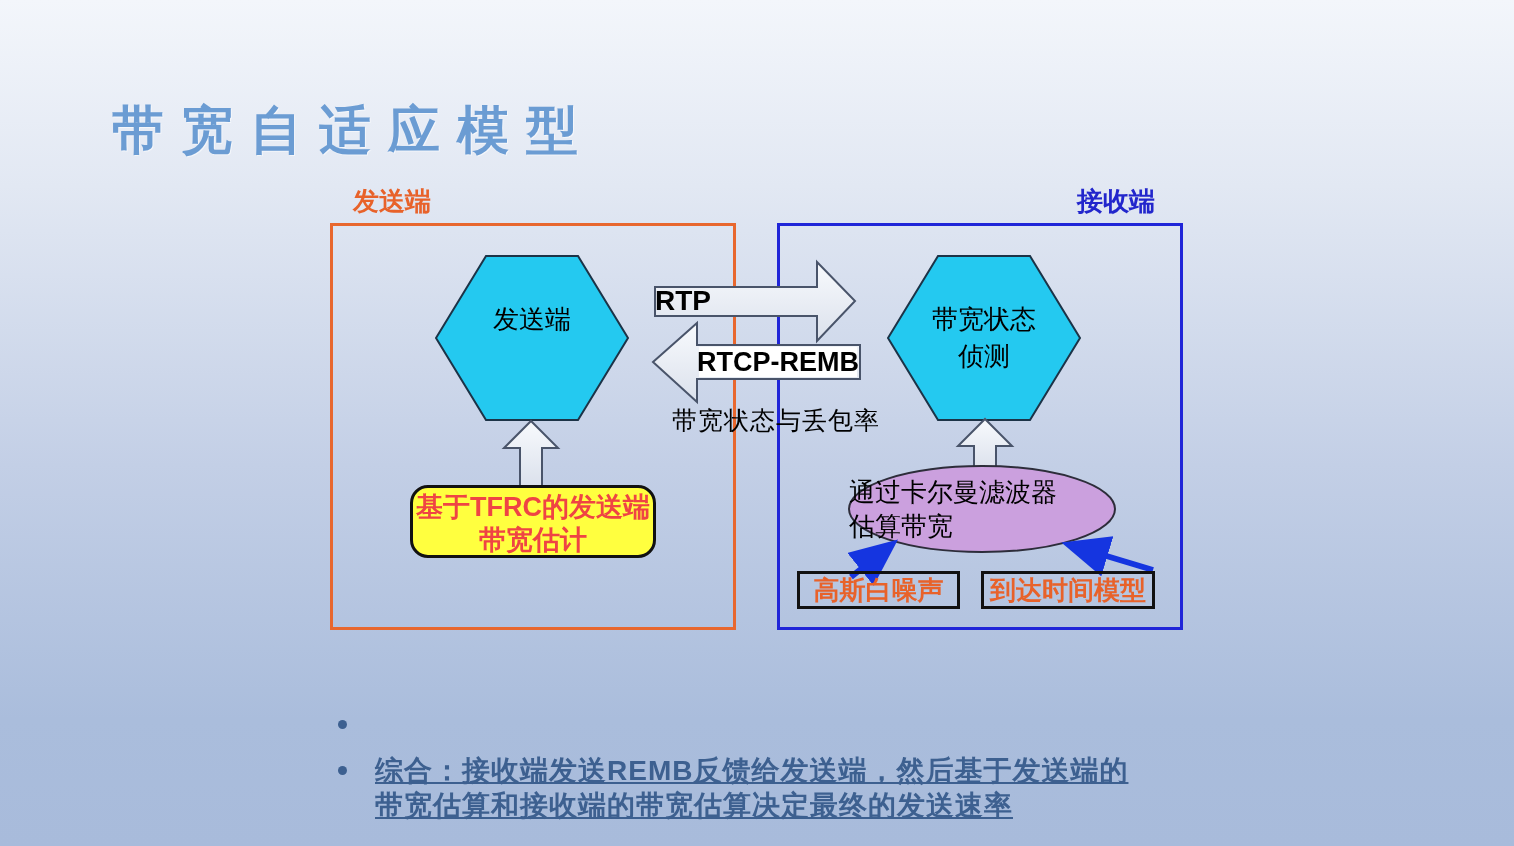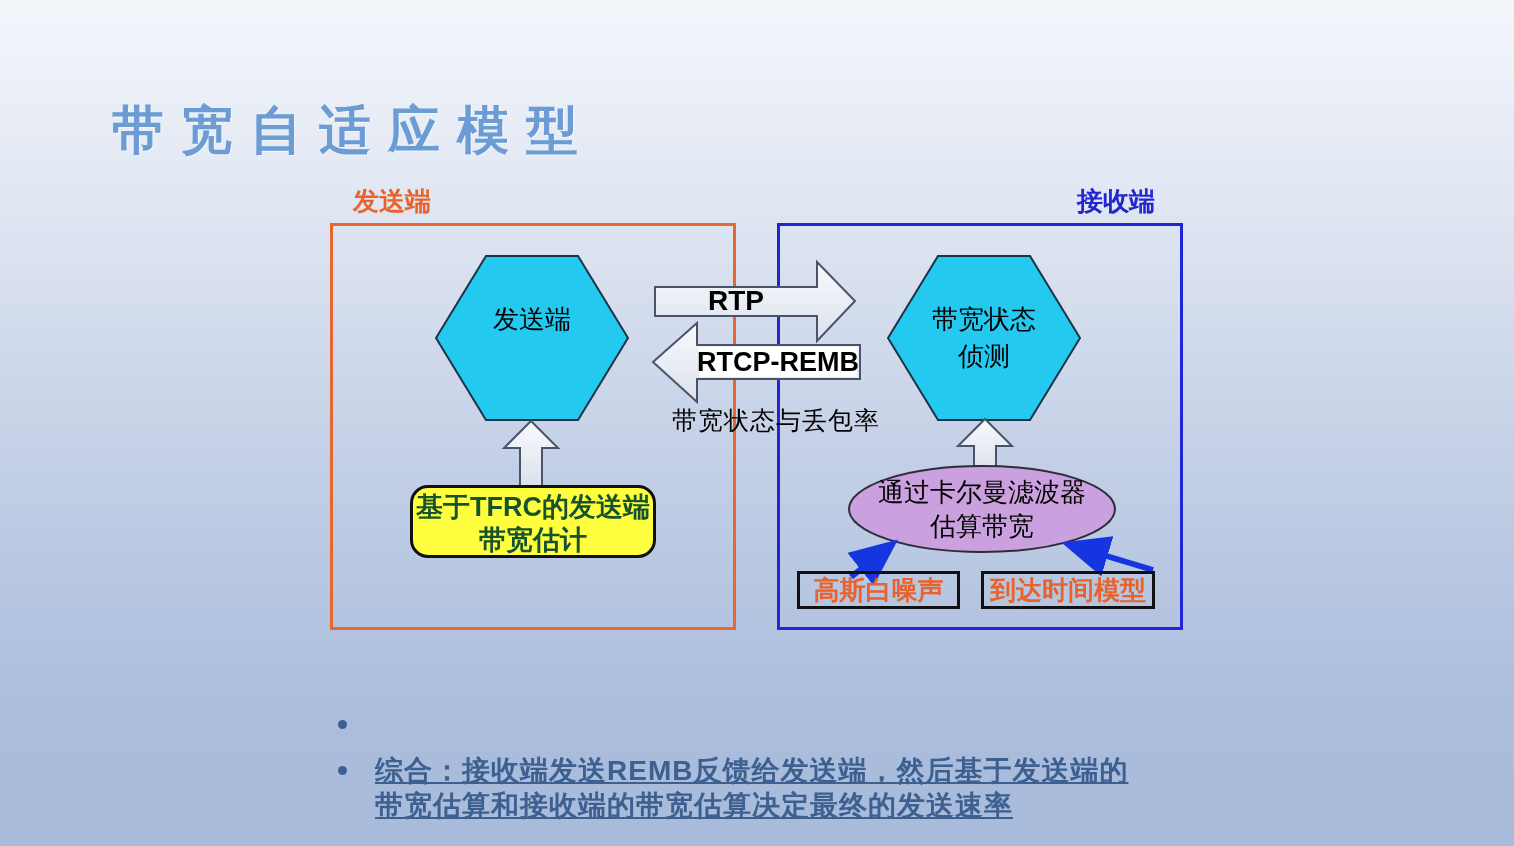--- a/index.html
+++ b/index.html
@@ -44,21 +44,21 @@
     text-align: center;
     font-size: 26px;
     line-height: 37px;
     color: #000;
     top: 301px;
   }
   .hex-label.left { left: 436px; }
   .hex-label.right { left: 888px; }
   .arrow-label {
     position: absolute;
-    text-align: center;
+    text-align: left;
     font-weight: bold;
     color: #000;
   }
   .rtp-label { left: 655px; top: 286px; width: 162px; font-size: 28px; line-height: 30px; }
   .rtcp-label { left: 697px; top: 347px; width: 162px; font-size: 27px; line-height: 30px; }
   .feedback-note {
     position: absolute;
     left: 648px;
     top: 404px;
     width: 232px;
@@ -72,30 +72,30 @@
     left: 410px;
     top: 485px;
     width: 246px;
     height: 73px;
     background: #ffff3f;
     border: 3px solid #111;
     border-radius: 18px;
     text-align: center;
     font-size: 27px;
     font-weight: bold;
-    color: #14532d;
+    color: #ef4444;
     line-height: 33px;
     padding-top: 3px;
   }
   .kalman-label {
     position: absolute;
     left: 849px;
     top: 475px;
     width: 266px;
-    text-align: center;
+    text-align: left;
     font-size: 26px;
     line-height: 34px;
     color: #000;
   }
   .model-box {
     position: absolute;
     top: 571px;
     height: 38px;
     border: 3px solid #111;
     background: transparent;

